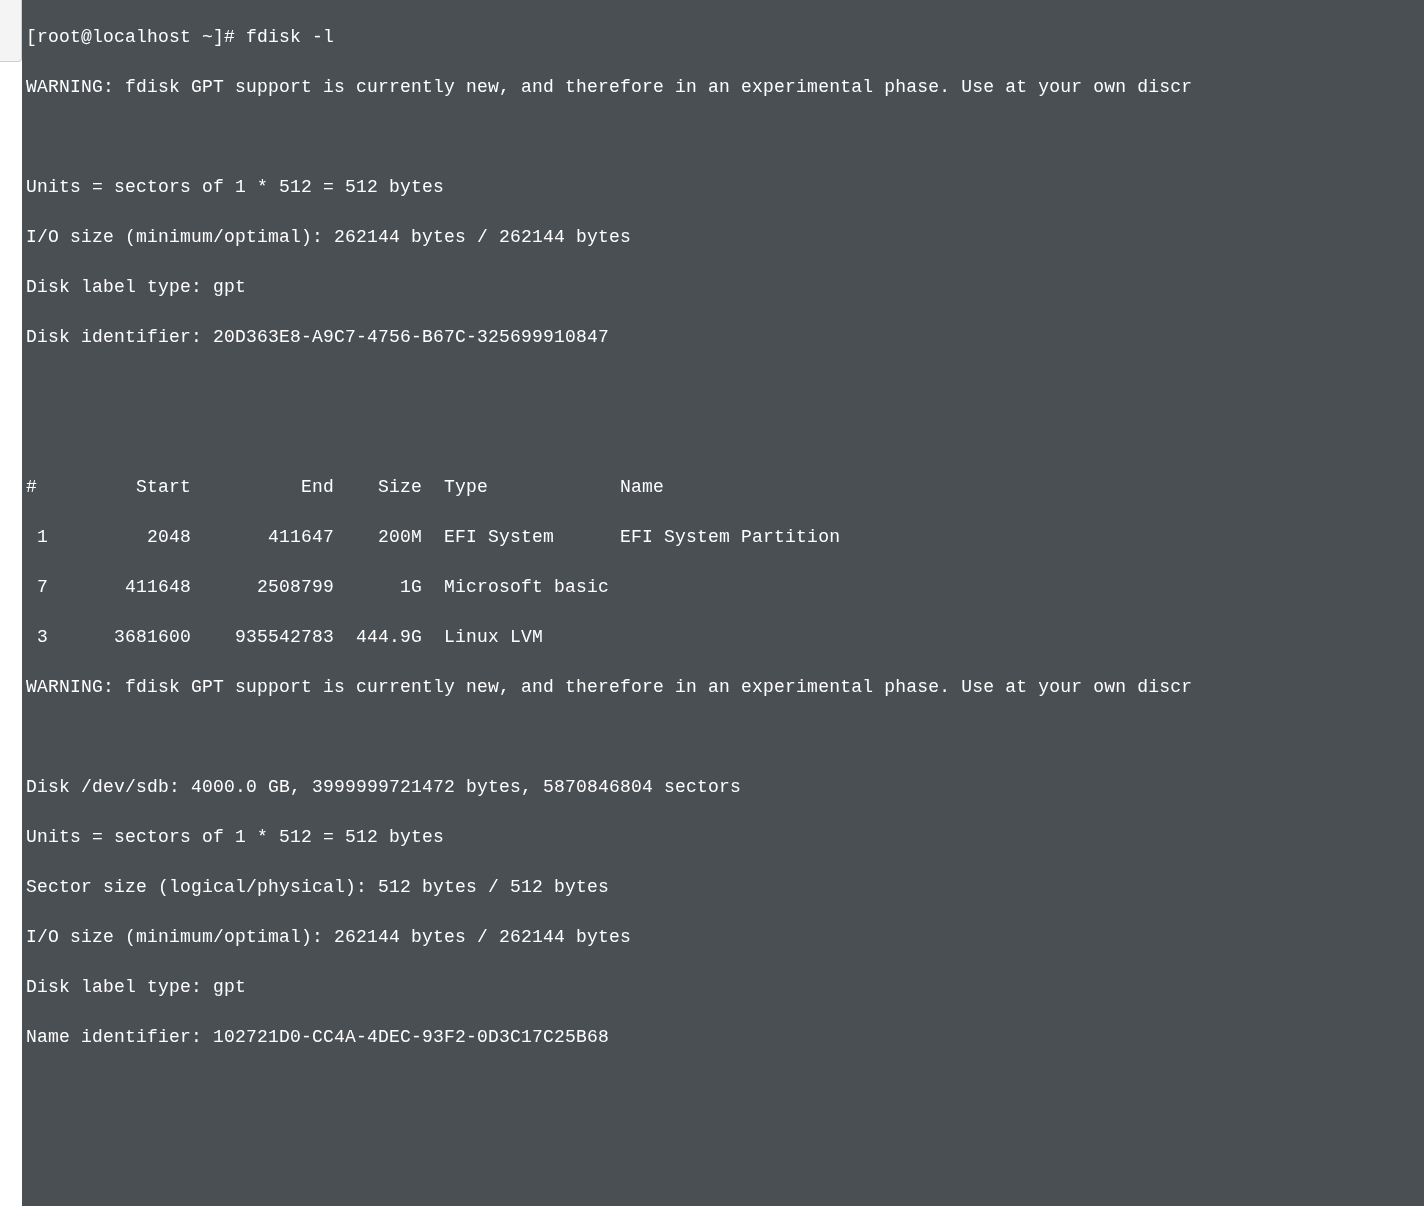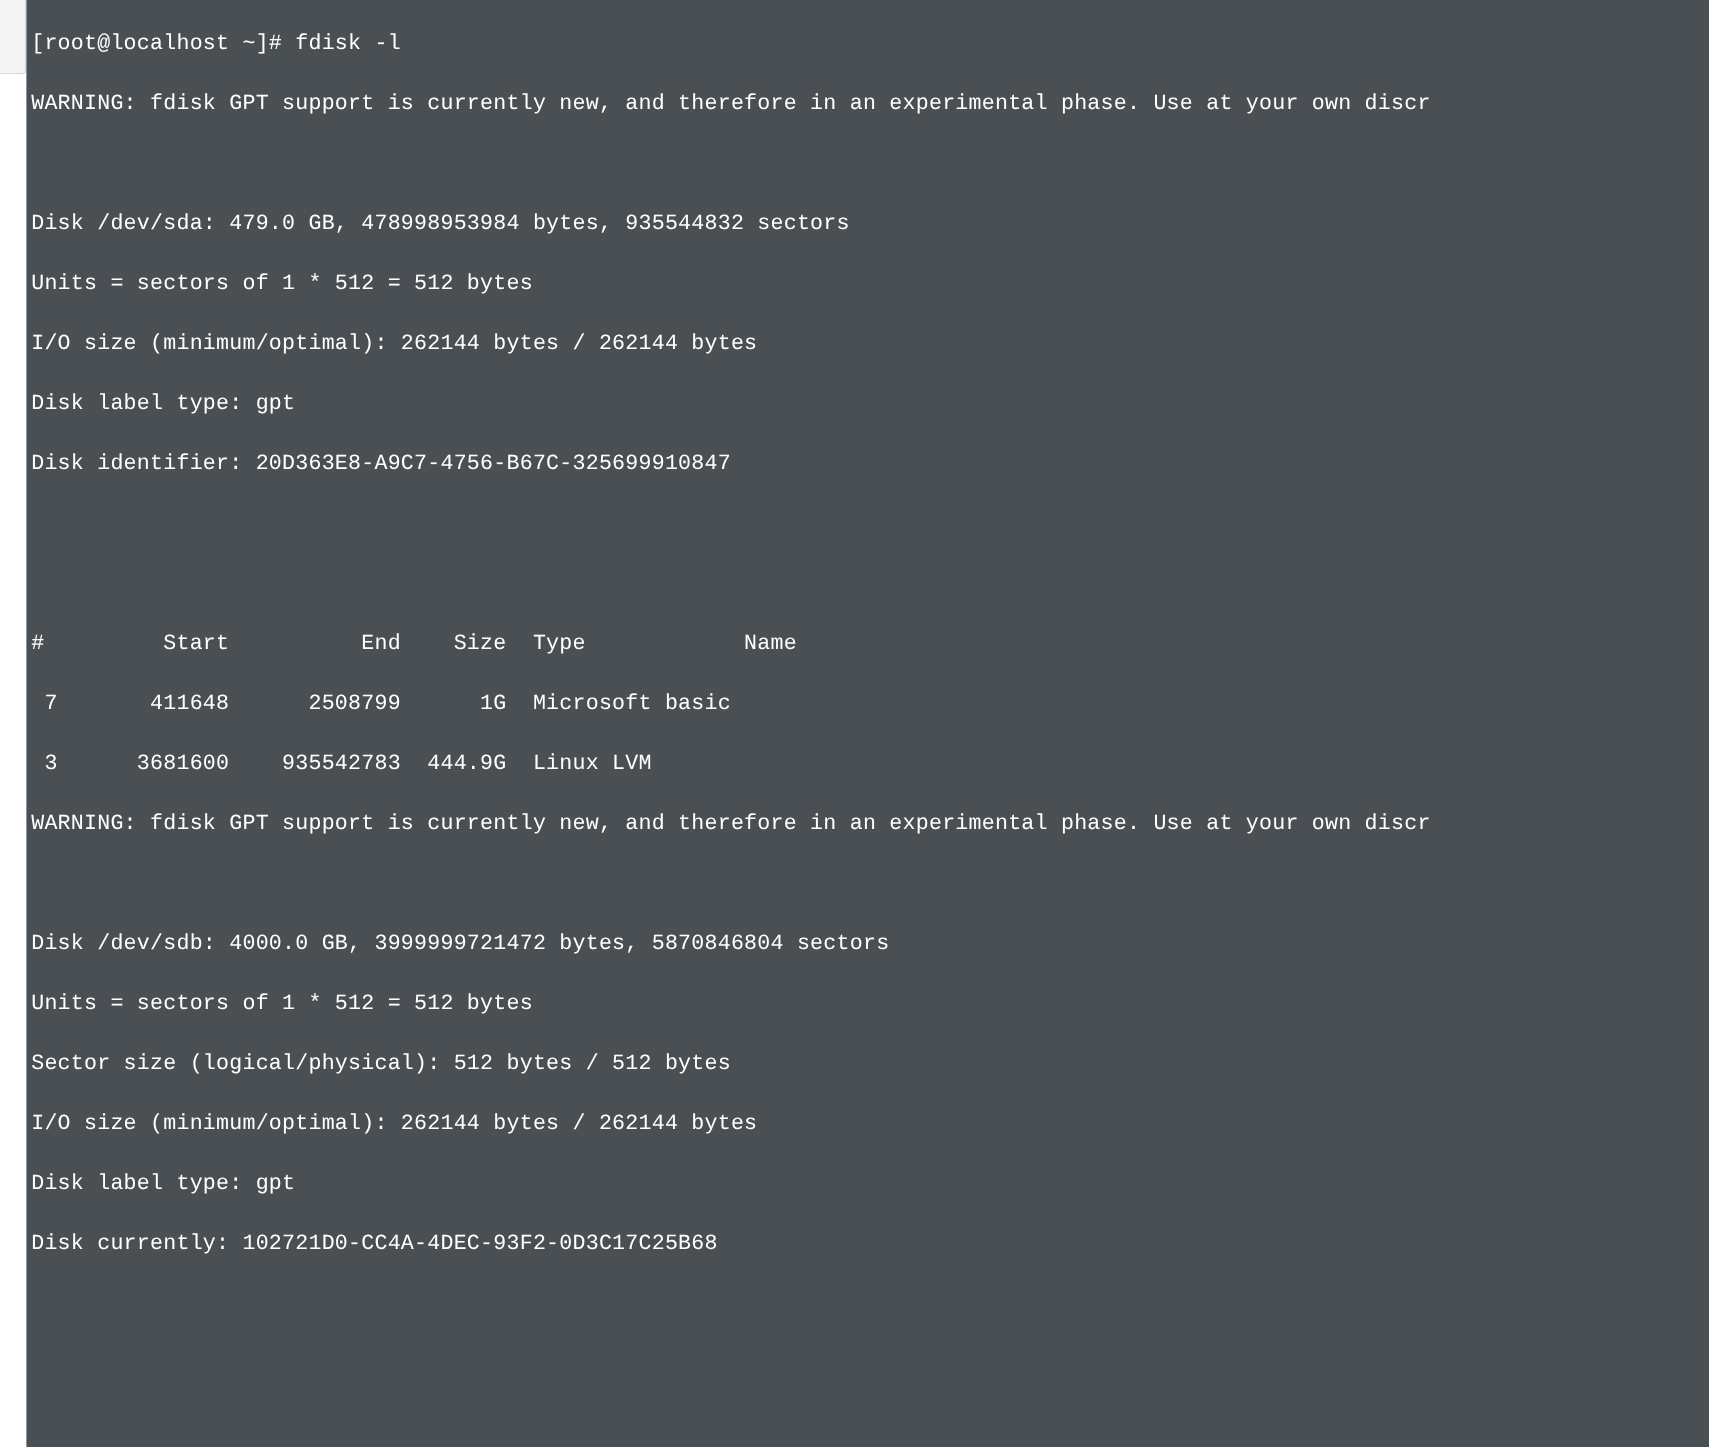--- a/index.html
+++ b/index.html
@@ -40,38 +40,38 @@
     .line { display: block; }
   </style>
 </head>
 <body>
 
 <div class="left-gutter"></div>
 <div class="terminal">
 <span class="line">[root@localhost ~]# fdisk -l</span>
 <span class="line">WARNING: fdisk GPT support is currently new, and therefore in an experimental phase. Use at your own discr</span>
 <span class="line"> </span>
-<span class="line">Disk /dev/sda: 479.0 GB, 478998953984 bytes, 935544832 sectors</span>
 <span class="line">Units = sectors of 1 * 512 = 512 bytes</span>
 <span class="line">I/O size (minimum/optimal): 262144 bytes / 262144 bytes</span>
 <span class="line">Disk label type: gpt</span>
 <span class="line">Disk identifier: 20D363E8-A9C7-4756-B67C-325699910847</span>
 <span class="line"> </span>
 <span class="line"> </span>
 <span class="line">#         Start          End    Size  Type            Name</span>
+<span class="line"> 1         2048       411647    200M  EFI System      EFI System Partition</span>
 <span class="line"> 7       411648      2508799      1G  Microsoft basic </span>
 <span class="line"> 3      3681600    935542783  444.9G  Linux LVM       </span>
 <span class="line">WARNING: fdisk GPT support is currently new, and therefore in an experimental phase. Use at your own discr</span>
 <span class="line"> </span>
 <span class="line">Disk /dev/sdb: 4000.0 GB, 3999999721472 bytes, 5870846804 sectors</span>
 <span class="line">Units = sectors of 1 * 512 = 512 bytes</span>
 <span class="line">Sector size (logical/physical): 512 bytes / 512 bytes</span>
 <span class="line">I/O size (minimum/optimal): 262144 bytes / 262144 bytes</span>
 <span class="line">Disk label type: gpt</span>
-<span class="line">Disk currently: 102721D0-CC4A-4DEC-93F2-0D3C17C25B68</span>
+<span class="line">Name identifier: 102721D0-CC4A-4DEC-93F2-0D3C17C25B68</span>
 <span class="line"> </span>
 
 
 
 
 
 
 
 
 

